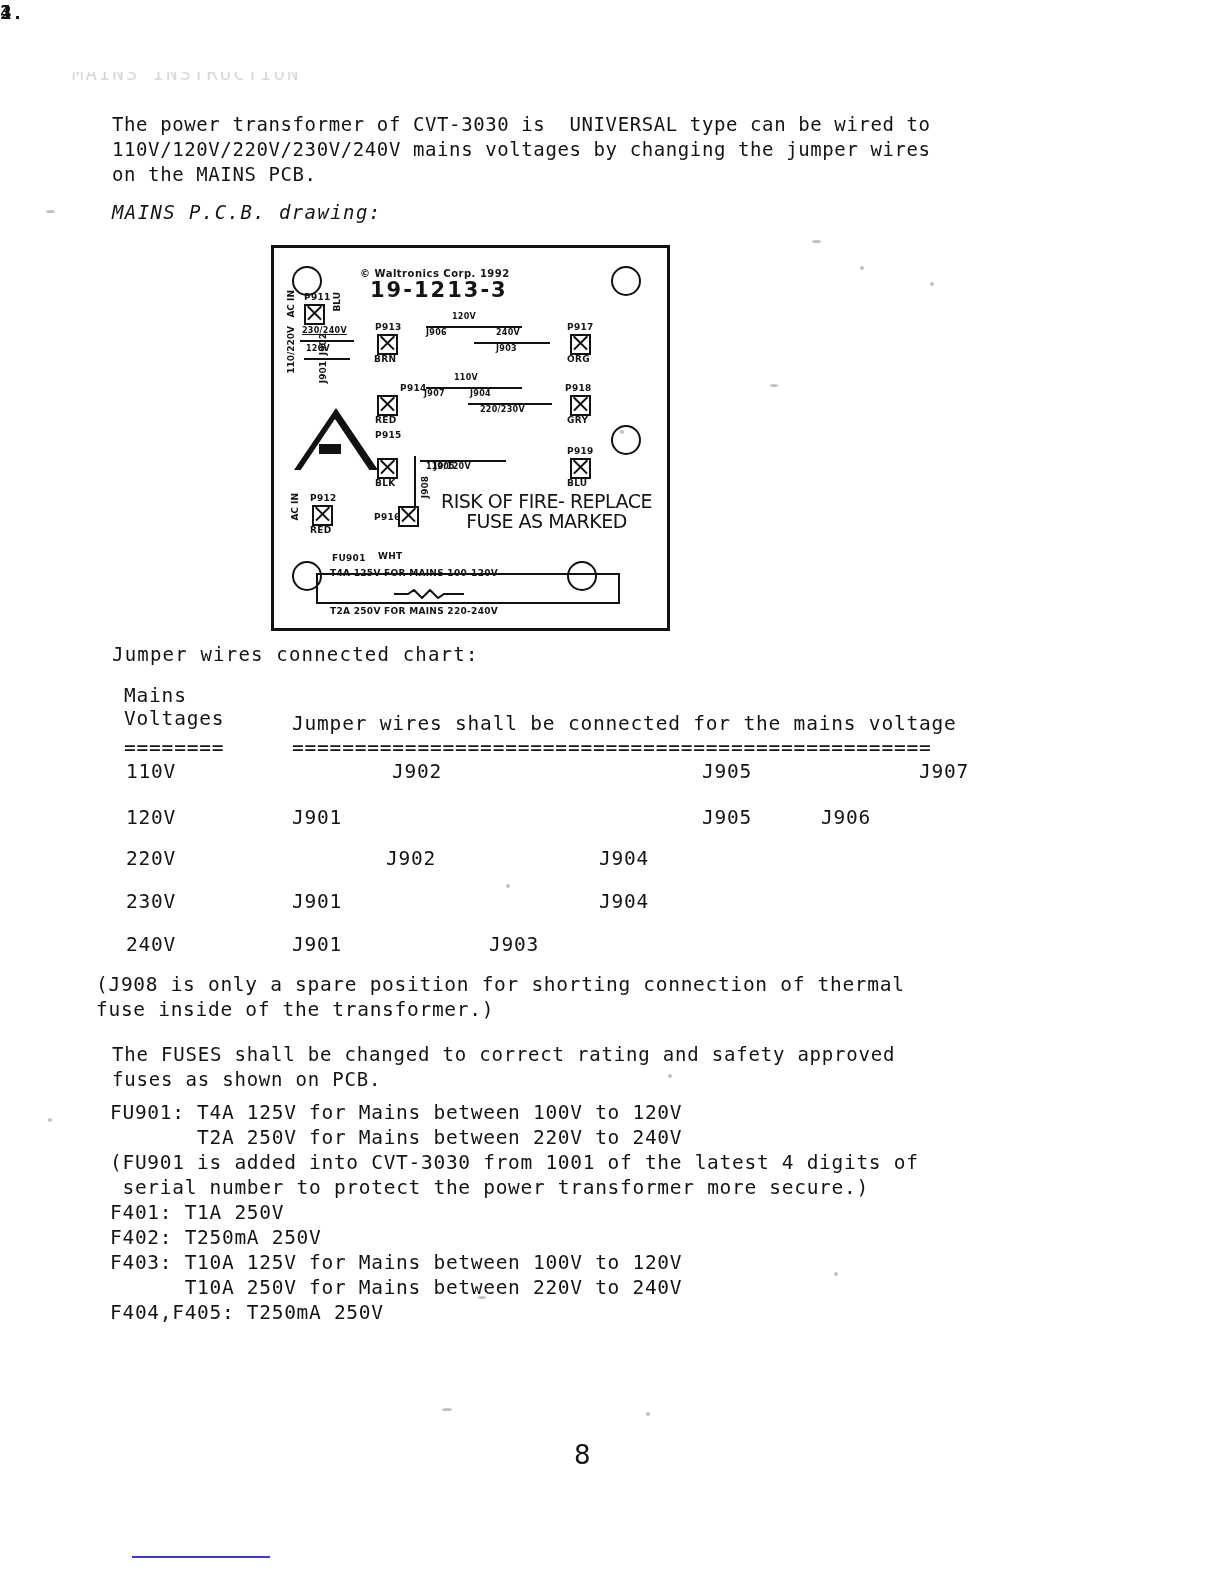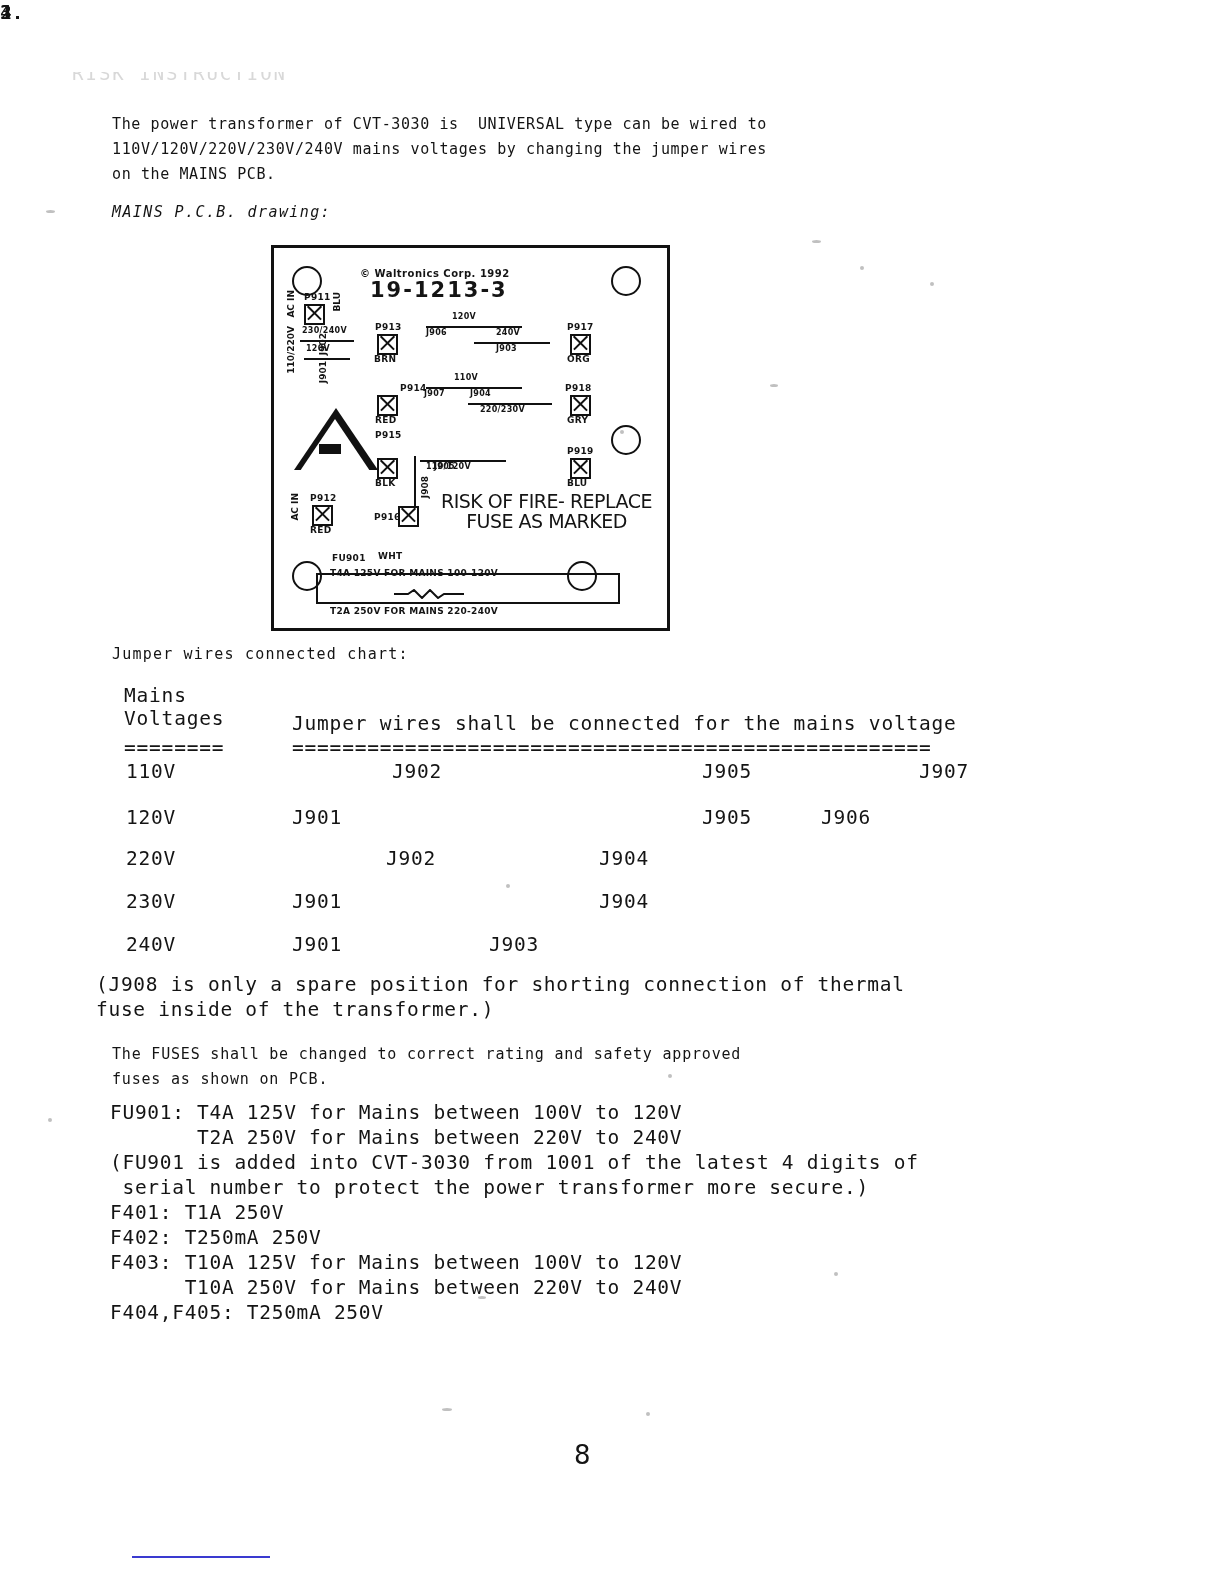--- a/index.html
+++ b/index.html
@@ -27,21 +27,21 @@
     font-size: 19px;
     letter-spacing: 2px;
     color: #b9b9b9;
     opacity: 0.55;
     white-space: nowrap;
     clip-path: inset(45% 0 0 0);
   }
   
   .item {
     position: absolute;
-    font-size: 15px;
+    font-size: 19px;
     line-height: 25px;
     letter-spacing: 0.6px;
     white-space: pre-wrap;
   }
   .item-num {
     position: absolute;
     font-size: 19.5px;
     line-height: 25px;
   }
   #item1 { left: 112px; top: 112px; width: 1020px; }
@@ -221,21 +221,21 @@
     width: 138px;
     height: 2px;
     background: #3a3ad0;
   }
 </style>
 </head>
 <body>
 
 <div class="page">
 
-  <div class="faded-header">RISK INSTRUCTION</div>
+  <div class="faded-header">MAINS INSTRUCTION</div>
 
   <div class="item-num">1.</div>
   <div class="item" id="item1">The power transformer of CVT-3030 is  UNIVERSAL type can be wired to
 110V/120V/220V/230V/240V mains voltages by changing the jumper wires
 on the MAINS PCB.</div>
 
   <div class="item-num">2.</div>
   <div class="item" id="item2">MAINS P.C.B. drawing:</div>
 
   <div class="pcb">
@@ -252,21 +252,21 @@
     <div class="logo-title">19-1213-3</div>
 
     <div class="vert" style="left:12px; top:42px;">AC IN</div>
     <div class="vert" style="left:12px; top:78px;">110/220V</div>
     <div class="vert" style="left:44px; top:85px;">J902</div>
     <div class="vert" style="left:44px; top:113px;">J901</div>
 
     <div class="tiny" style="left:30px; top:44px;">P911</div>
     <div class="vert" style="left:58px; top:44px;">BLU</div>
     <div class="pad" style="left:30px; top:56px;"></div>
-    <div class="tiny small" style="left:28px; top:78px;">230/240V</div>
+    <div class="tiny small" style="left:28px; top:78px;text-decoration:underline;">230/240V</div>
     <div class="tiny small" style="left:32px; top:96px;">120V</div>
     <div class="line" style="left:26px; top:92px; width:54px;"></div>
     <div class="line" style="left:30px; top:110px; width:46px;"></div>
 
     <div class="tiny" style="left:101px; top:74px;">P913</div>
     <div class="pad" style="left:103px; top:86px;"></div>
     <div class="tiny" style="left:100px; top:106px;">BRN</div>
     <div class="tiny small" style="left:178px; top:64px;">120V</div>
     <div class="line" style="left:152px; top:78px; width:96px;"></div>
     <div class="tiny small" style="left:152px; top:80px;">J906</div>

